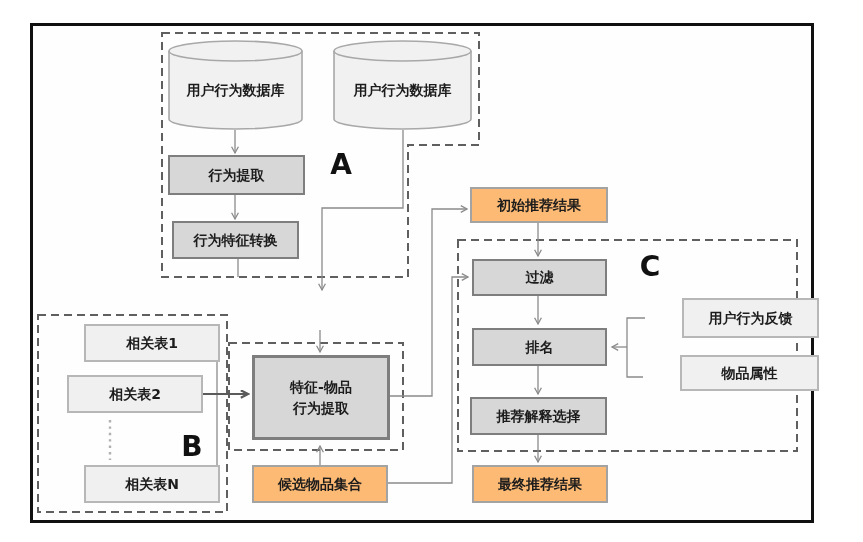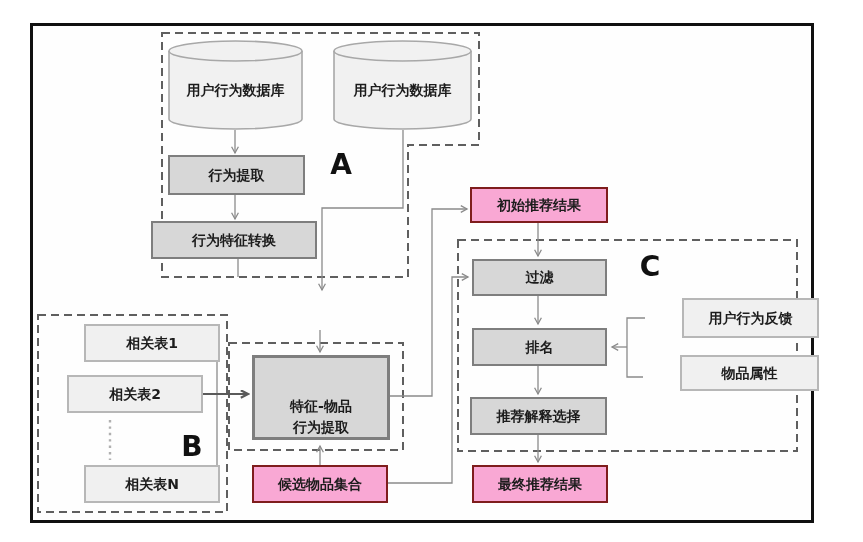--- a/index.html
+++ b/index.html
@@ -11,23 +11,23 @@
     position:absolute;left:30px;top:23px;width:778px;height:494px;
     border:3px solid #101010;background:#fefefe;
   }
   .wires{position:absolute;left:0;top:0;width:863px;height:542px;}
   .node{
     position:absolute;box-sizing:border-box;
     display:flex;align-items:center;justify-content:center;text-align:center;
     font-size:14px;font-weight:bold;color:#1c1c1c;line-height:1.45;
   }
   .xlight{background:#f0f0f0;border:2px solid #b7b7b7;margin-left:37px;}
-  .light{background:#f9a8d4;border:2px solid #7f1d1d;}
+  .light{background:#fdba74;border:2px solid #a3a3a3;}
   .medium{background:#d7d7d7;border:2px solid #7e7e7e;}
-  .big{border-width:3px;align-items:flex-end;}
+  .big{border-width:3px;}
   .cyl{background:transparent;border:none;}
   .cyl svg{position:absolute;left:0;top:0;width:100%;height:100%;}
   .cyl .lbl{position:relative;padding-top:10px;}
   .region-label{
     position:absolute;transform:translate(-50%,-50%);
     font-size:28px;font-weight:bold;color:#111;
   }
 </style>
 </head>
 <body>
@@ -94,21 +94,21 @@
     <svg viewBox="0 0 139 90" preserveAspectRatio="none">
       <path d="M1,11 V79 A68.5,10 0 0 0 138,79 V11" fill="#f1f1f1" stroke="#a8a8a8" stroke-width="1.6"></path>
       <ellipse cx="69.5" cy="11" rx="68.5" ry="10" fill="#f1f1f1" stroke="#a8a8a8" stroke-width="1.6"></ellipse>
     </svg>
     <span class="lbl">用户行为数据库</span>
   </div>
 
   <div class="node medium" style="left:168px;top:155px;width:137px;height:40px">
     <span>行为提取</span>
   </div>
-  <div class="node medium" style="left:151px;top:221px;width:166px;height:38px">
+  <div class="node medium" style="left:172px;top:221px;width:127px;height:38px">
     <span>行为特征转换</span>
   </div>
 
   <div class="node medium big" style="left:252px;top:355px;width:138px;height:85px">
     <span>
       <span>特征-物品</span><br>
       <span>行为提取</span>
     </span>
   </div>
   <div class="node light" style="left:252px;top:465px;width:136px;height:38px">

